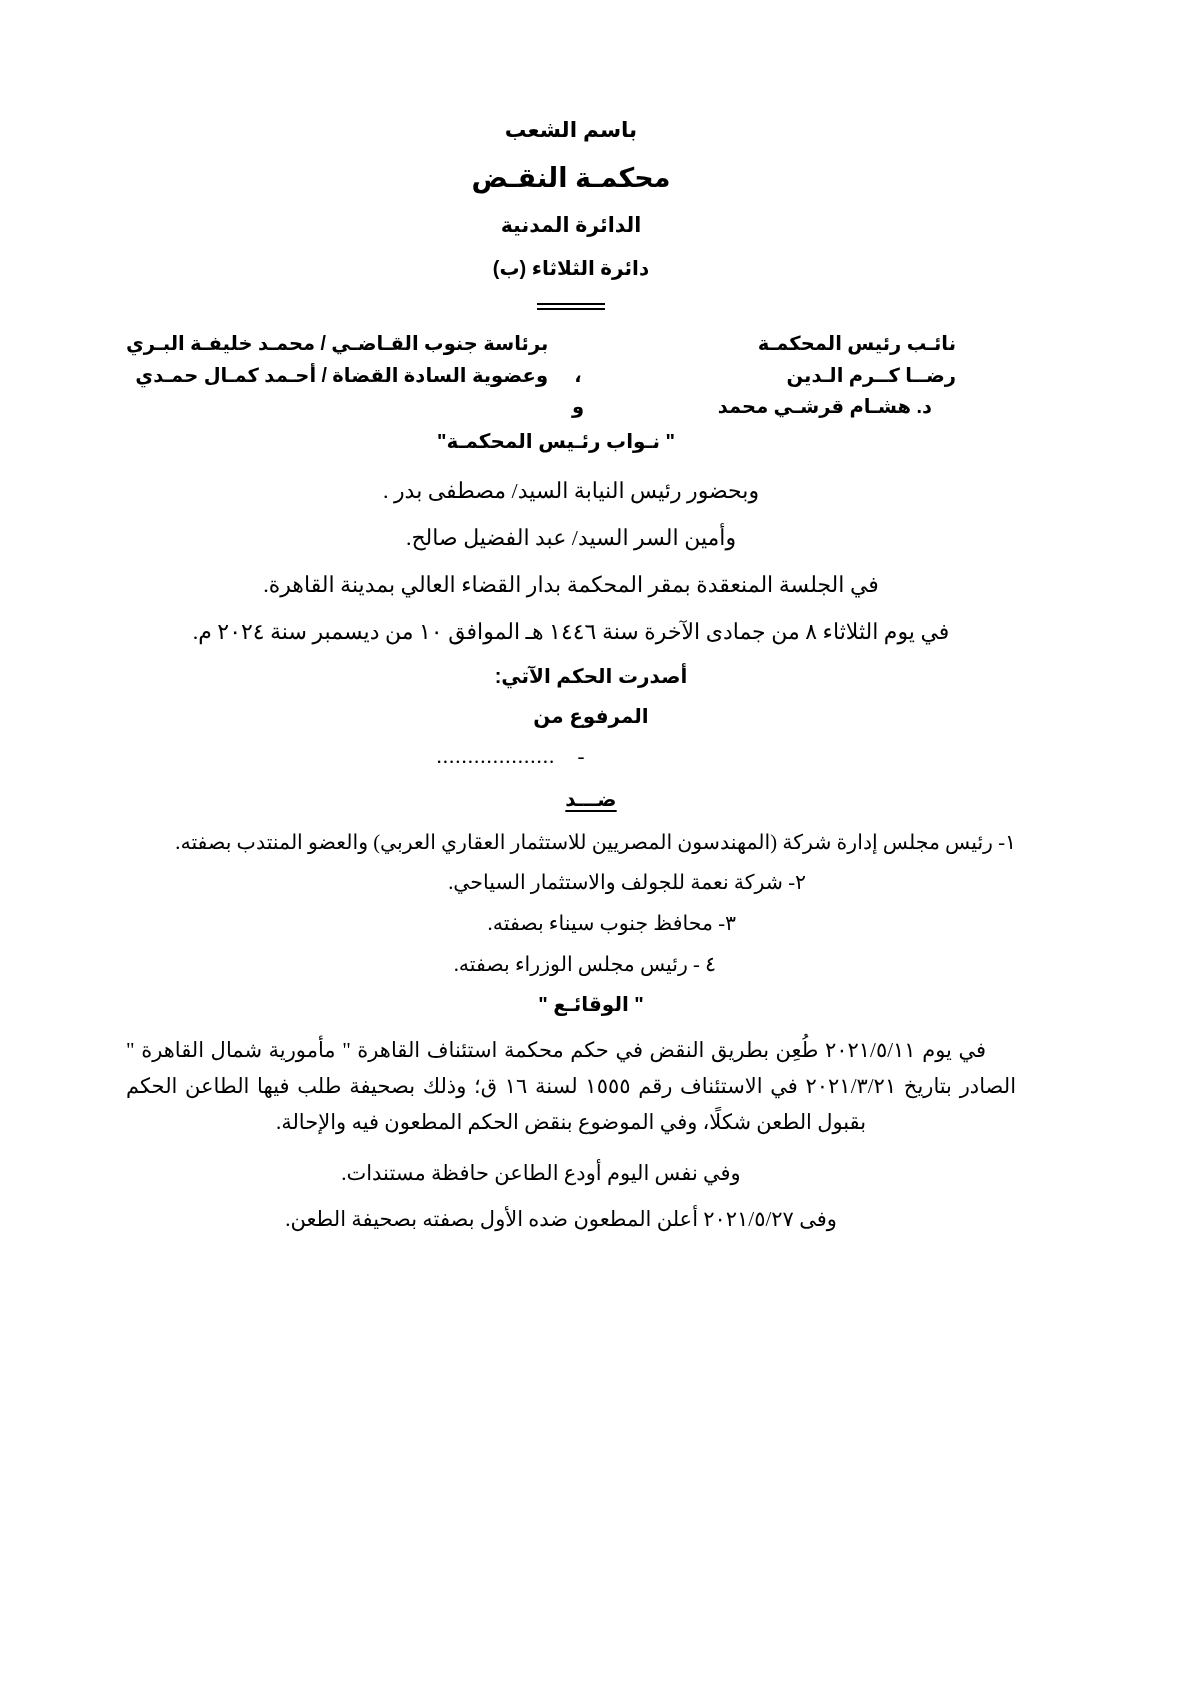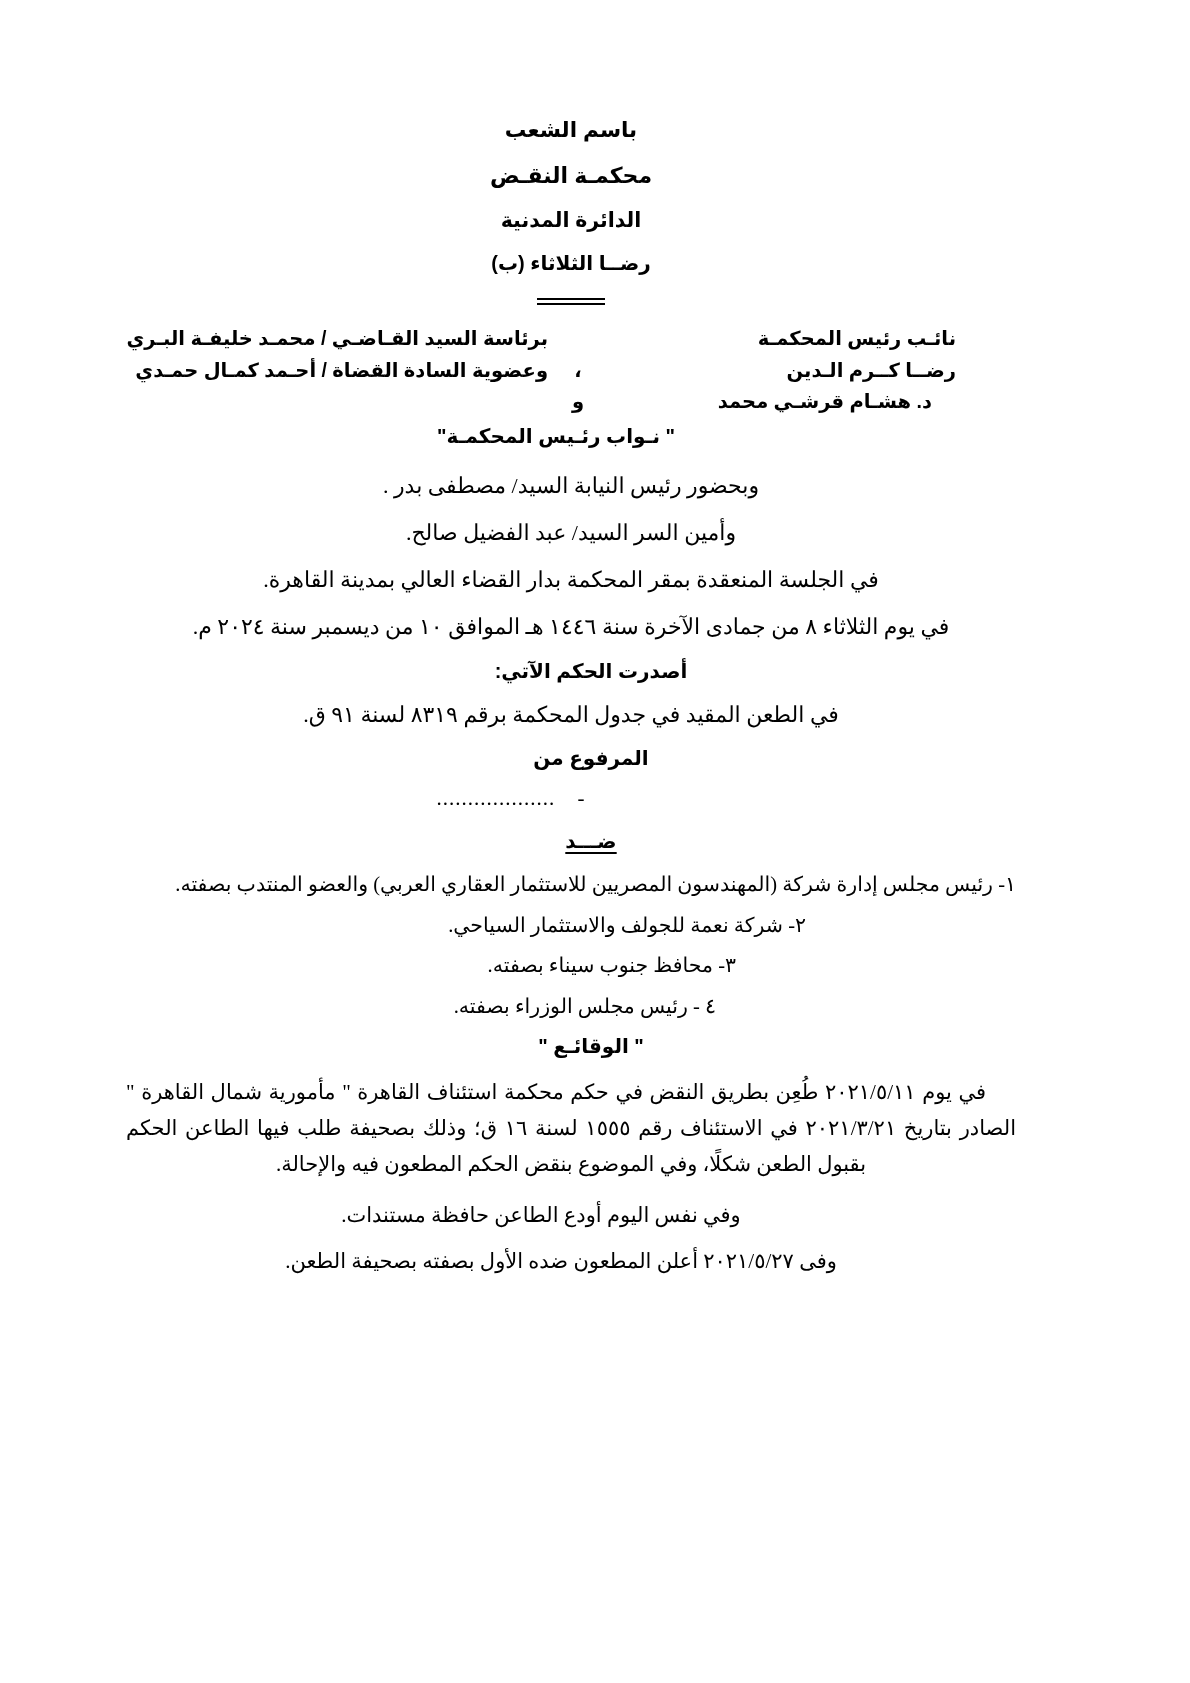--- a/index.html
+++ b/index.html
@@ -33,21 +33,21 @@
   .title-line {
     text-align: center;
     font-weight: bold;
     font-size: 21.5px;
     line-height: 1.0;
     letter-spacing: 0.5px;
     margin: 0 0 23px 0;
     font-family: "Liberation Sans", "DejaVu Sans", sans-serif;
   }
   .title-line.t1 { margin-bottom: 23px; }
-  .title-line.t2 { font-size: 22px; }
+  .title-line.t2 { font-size: 27px; }
   .title-line.t3 { font-size: 20.5px; }
   .title-line.t4 { font-size: 20px; margin-bottom: 18px; }
 
   
   .sep-wrap {
     text-align: center;
     margin: 16px 0 18px 0;
     height: 14px;
   }
   .sep {
@@ -172,52 +172,51 @@
 </style>
 </head>
 <body>
 
 <div class="page">
   <div class="content">
 
     <div class="title-line t1">باسم الشعب</div>
     <div class="title-line t2">محكمـة النقـض</div>
     <div class="title-line t3">الدائرة المدنية</div>
-    <div class="title-line t4">رضــا الثلاثاء (ب)</div>
+    <div class="title-line t4">دائرة الثلاثاء (ب)</div>
 
     <div class="sep-wrap">
       <span class="sep"></span>
     </div>
 
     <div class="panel">
       <div class="panel-row r1">
         <span class="col-a">نائـب رئيس المحكمـة</span>
         <span class="col-mid"></span>
-        <span class="col-b">برئاسة السيد القـاضـي / محمـد خليفـة البـري</span>
+        <span class="col-b">برئاسة جنوب القـاضـي / محمـد خليفـة البـري</span>
       </div>
       <div class="panel-row r2">
         <span class="col-a">رضــا كــرم الـدين</span>
         <span class="col-mid">،</span>
         <span class="col-b">وعضوية السادة القضاة / أحـمد كمـال حمـدي</span>
       </div>
       <div class="panel-row r3">
         <span class="col-a">د. هشـام قرشـي محمد</span>
         <span class="col-mid">و</span>
       </div>
     </div>
 
     <div class="panel-caption">" نـواب رئـيس المحكمـة"</div>
 
     <div class="line center">وبحضور رئيس النيابة السيد/ مصطفى بدر .</div>
     <div class="line center">وأمين السر السيد/ عبد الفضيل صالح.</div>
     <div class="line center">في الجلسة المنعقدة بمقر المحكمة بدار القضاء العالي بمدينة القاهرة.</div>
     <div class="line center">في يوم الثلاثاء ٨ من جمادى الآخرة سنة ١٤٤٦ هـ الموافق ١٠ من ديسمبر سنة ٢٠٢٤ م.</div>
     <div class="heading-center offset-left">أصدرت الحكم الآتي:</div>
 
-    <div class="line center">في الطعن المقيد في جدول المحكمة برقم ٨٣١٩ لسنة ٩١ ق.</div>
     <div class="heading-center offset-left">المرفوع من</div>
 
     <div class="party-blank">
       <span class="dash">-</span>
       <span>...................</span>
     </div>
 
     <div class="heading-center offset-left">
       <span class="underlined">ضـــد</span>
     </div>

